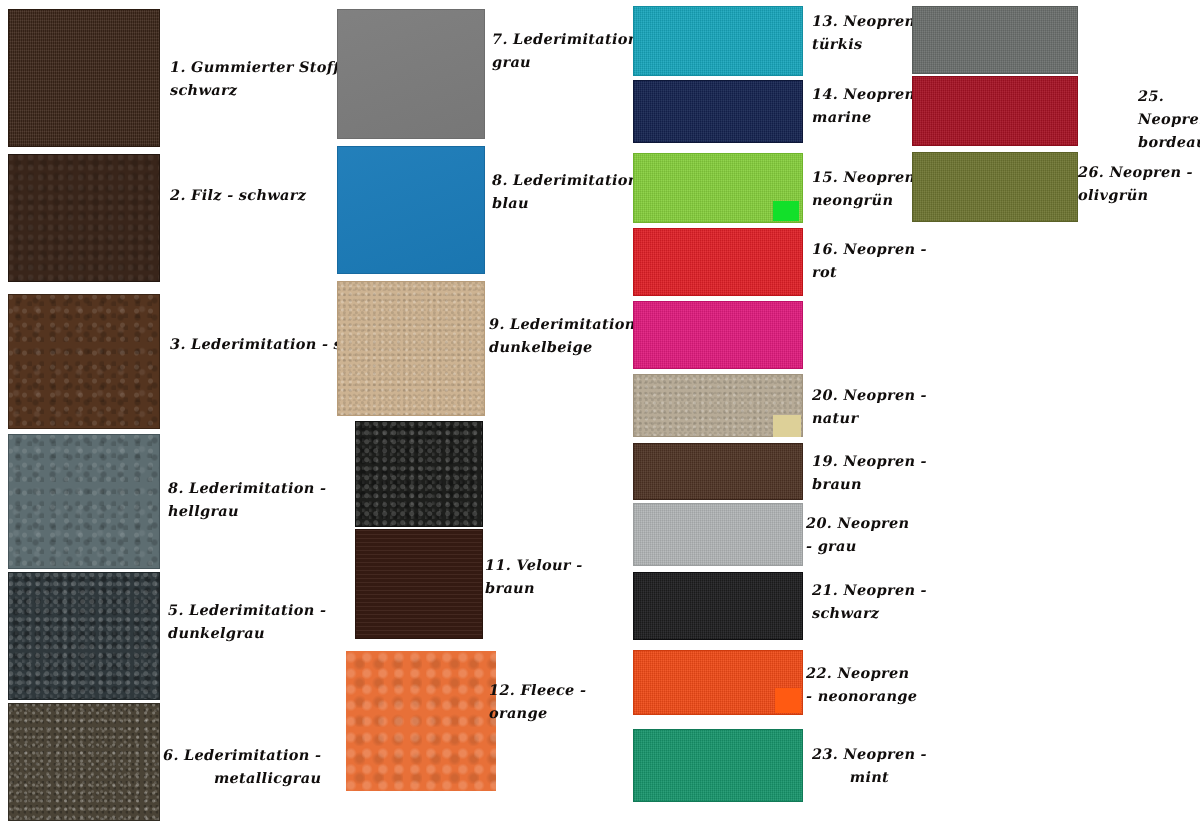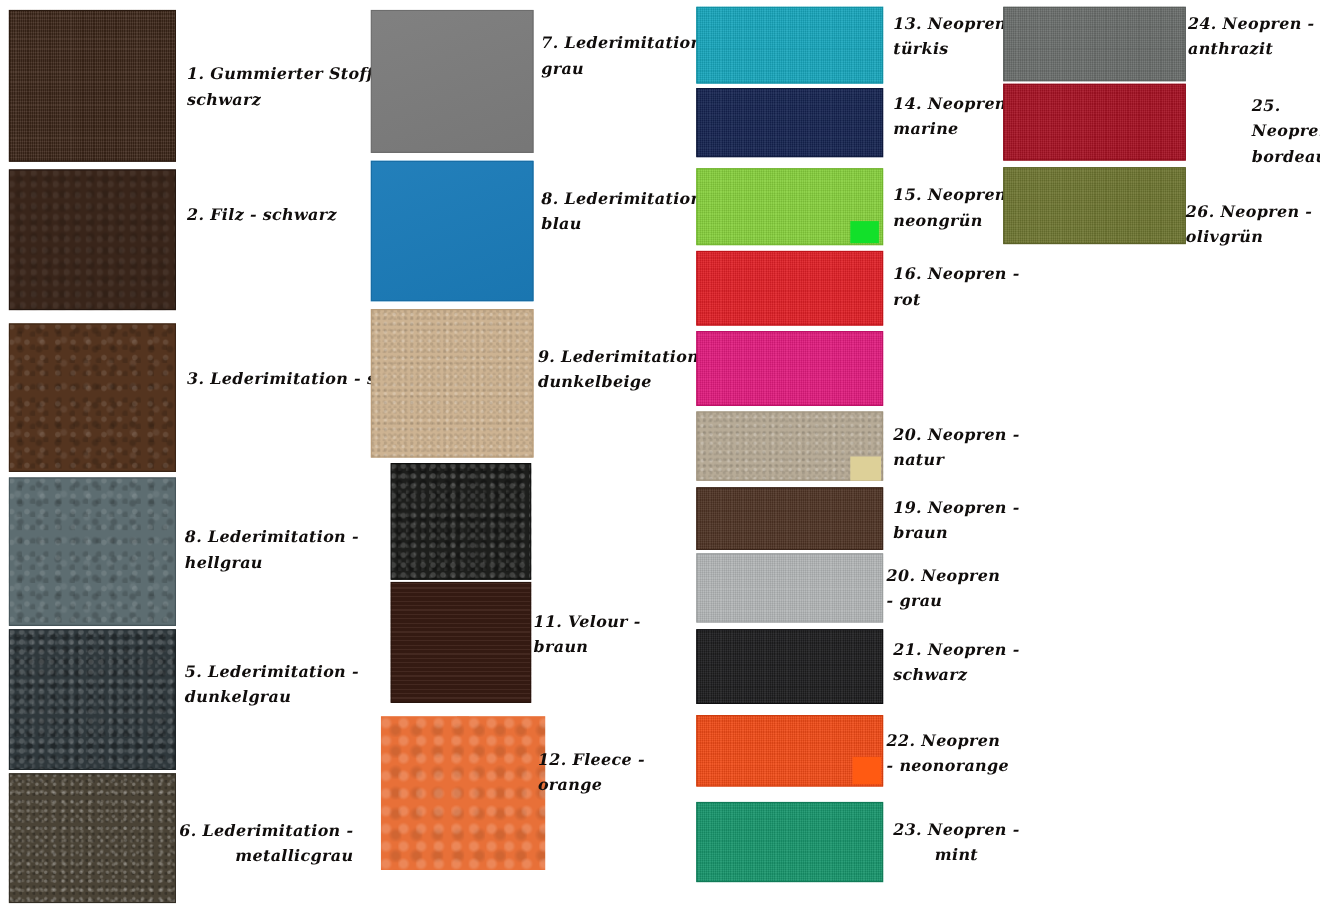--- a/index.html
+++ b/index.html
@@ -223,25 +223,23 @@
     <div class="label" style="left: 806px; top: 663px;">22. Neopren
 - neonorange</div>
     <div class="swatch-item" style="left: 633px; top: 729px; width: 170px; height: 73px;">
       <div class="swatch tex-neoprene" style="width: 170px; height: 73px; background-color: rgb(23, 149, 107); box-shadow: rgb(17, 122, 87) 0px 0px 0px 1px inset;"></div>
     </div>
     <div class="label" style="left: 812px; top: 744px; text-align: center;">23. Neopren -
           mint</div>
     <div class="swatch-item" style="left: 912px; top: 6px; width: 166px; height: 68px;">
       <div class="swatch tex-neoprene" style="width: 166px; height: 68px; background-color: rgb(106, 110, 108); box-shadow: rgb(88, 92, 90) 0px 0px 0px 1px inset;"></div>
     </div>
-    <div class="label" style="left: 1080px; top: 11px;">24. Neopren -
-anthrazit</div>
     <div class="swatch-item" style="left: 912px; top: 76px; width: 166px; height: 70px;">
       <div class="swatch tex-neoprene" style="width: 166px; height: 70px; background-color: rgb(166, 17, 35); box-shadow: rgb(138, 12, 27) 0px 0px 0px 1px inset;"></div>
     </div>
     <div class="label" style="left: 1138px; top: 86px;">25.  Neopren
 bordeaux</div>
     <div class="swatch-item" style="left: 912px; top: 152px; width: 166px; height: 70px;">
       <div class="swatch tex-neoprene" style="width: 166px; height: 70px; background-color: rgb(109, 117, 48); box-shadow: rgb(90, 97, 39) 0px 0px 0px 1px inset;"></div>
     </div>
-    <div class="label" style="left: 1078px; top: 162px; margin-top: 20px;">26. Neopren -
+    <div class="label" style="left: 1078px; top: 162px;">26. Neopren -
 olivgrün</div>
   </div>
 
 </body></html>

